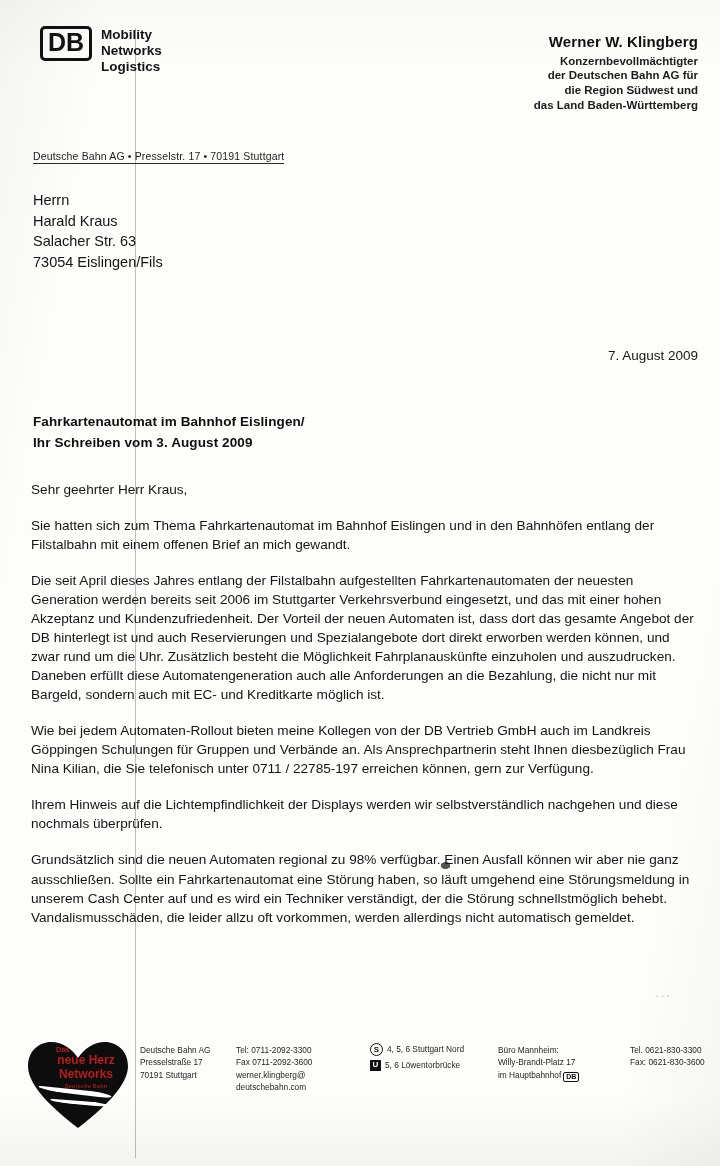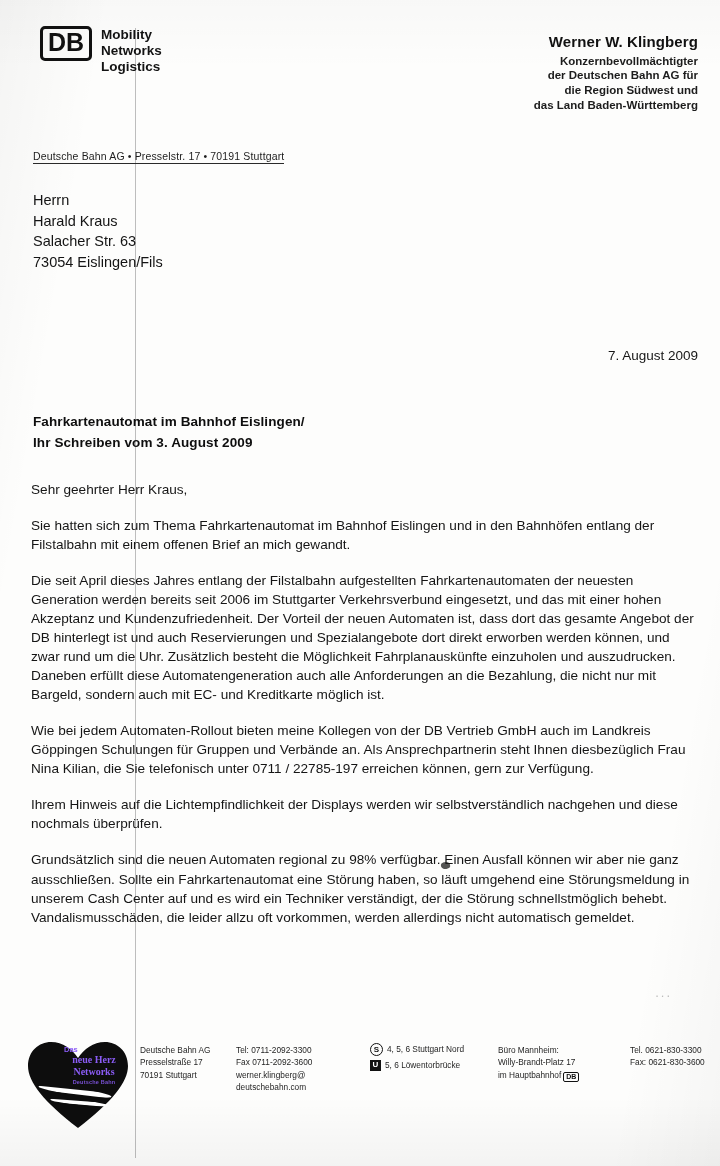--- a/index.html
+++ b/index.html
@@ -184,32 +184,32 @@
   }
   .heart-shape {
     position: absolute;
     inset: 0;
     background: #0d0d0d;
     -webkit-clip-path: path("M52 88 C18 62 2 42 2 26 C2 11 13 2 25 2 C37 2 46 9 52 18 C58 9 67 2 79 2 C91 2 102 11 102 26 C102 42 86 62 52 88 Z");
     clip-path: path("M52 88 C18 62 2 42 2 26 C2 11 13 2 25 2 C37 2 46 9 52 18 C58 9 67 2 79 2 C91 2 102 11 102 26 C102 42 86 62 52 88 Z");
   }
   .heart-text {
     position: absolute;
-    left: 16px;
+    left: 8px;
     top: 6px;
     width: 104px;
     text-align: center;
-    color: #8b5cf6;
+    color: #b91c1c;
     font-weight: 700;
     line-height: 1.12;
     z-index: 2;
     pointer-events: none;
   }
   .heart-text .ht-small { font-size: 7.5px; display: block; text-align: left; padding-left: 22px; }
-  .heart-text .ht-big { font-size: 10px; display: block; font-family: Liberation Serif, serif; }
+  .heart-text .ht-big { font-size: 12px; display: block; }
   .heart-text .ht-sub {
     display: block;
     font-size: 5.5px;
     margin-top: 2px;
     opacity: 0.85;
     letter-spacing: 0.2px;
   }
   .heart-swoosh-a, .heart-swoosh-b {
     position: absolute;
     background: #ffffff;

